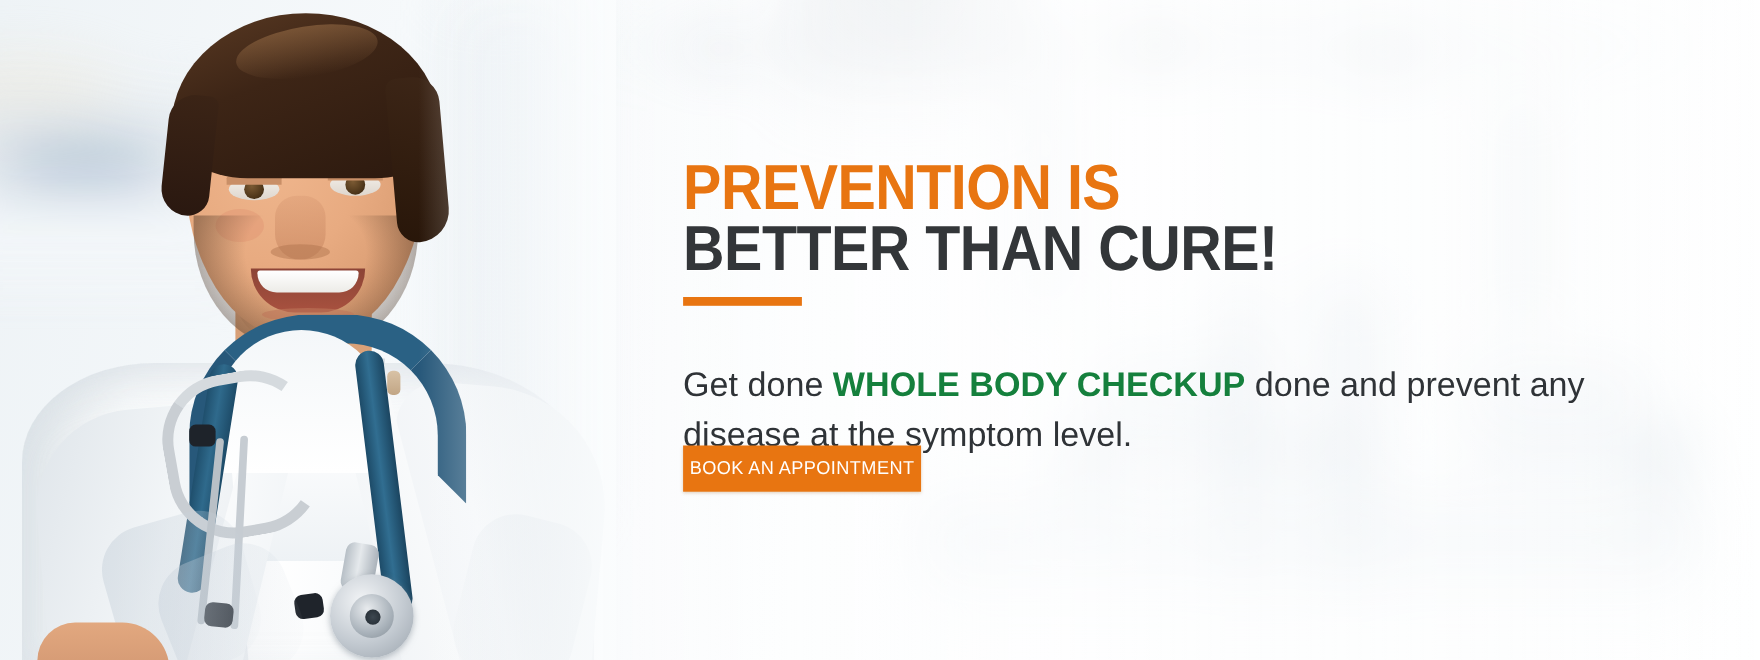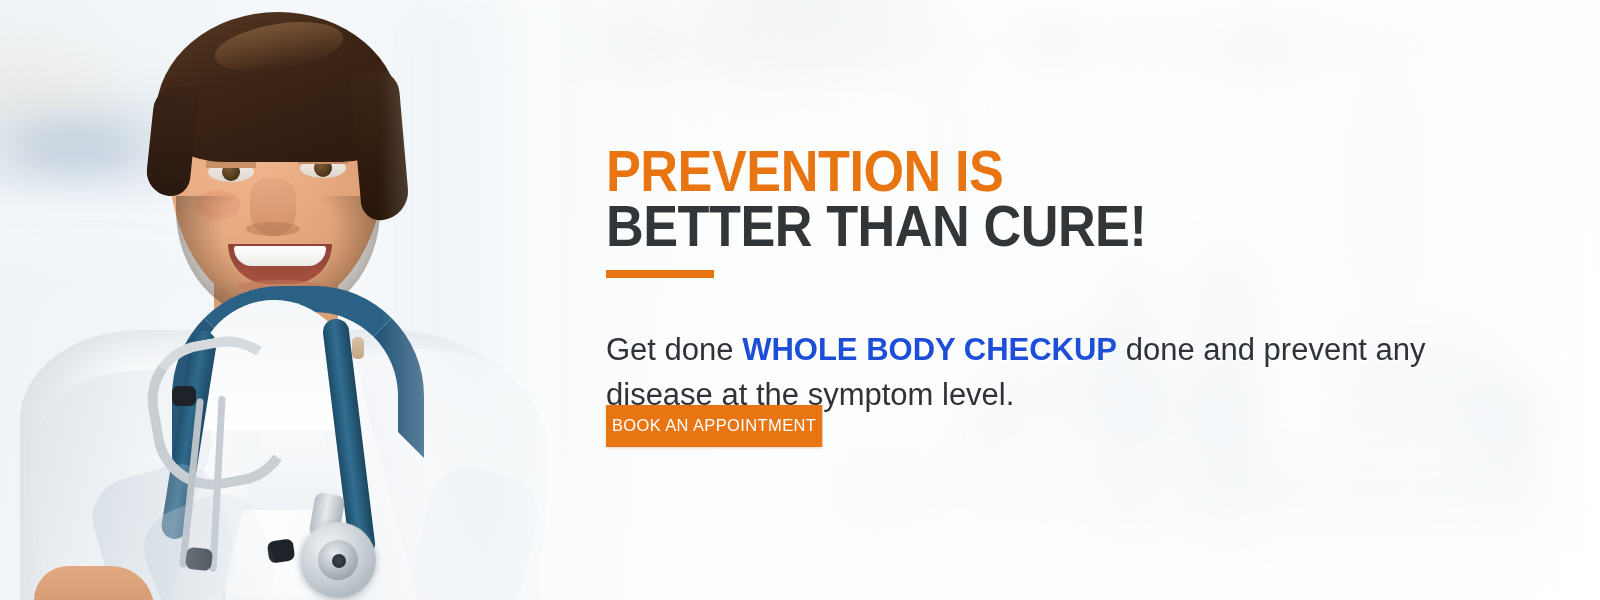--- a/index.html
+++ b/index.html
@@ -286,21 +286,21 @@
     left:312px;top:494px;width:30px;height:44px;border-radius:8px;
     background:linear-gradient(90deg,#b7bfc6,#e5e9ec 45%,#aab2ba);
     transform:rotate(10deg);
   }
   .hand{
     left:34px;top:566px;width:120px;height:60px;border-radius:40px 50px 20px 20px;
     background:linear-gradient(180deg,#e2a87f,#cf9470);
   }
 
   
-  .copy{position:absolute;left:606px;top:0;width:920px;height:600px;z-index:20;}
+  .copy{position:absolute;left:621px;top:0;width:920px;height:600px;z-index:20;}
 
   .headline{
     position:absolute;top:143px;left:0;
     font-family:"Liberation Sans",sans-serif;
     font-weight:700;
     font-size:58px;
     line-height:55px;
     letter-spacing:-0.5px;
     transform:scaleX(.9);
     transform-origin:left top;
@@ -311,21 +311,21 @@
 
   .rule{
     position:absolute;left:0;top:270px;width:108px;height:8px;background:#e87511;
   }
 
   .sub{
     position:absolute;left:0;top:296px;width:900px;
     font-size:31px;line-height:45px;color:#2f3337;font-weight:400;
     text-shadow:0 1px 1px rgba(255,255,255,.8);
   }
-  .sub b{color:#1d4ed8;font-weight:700;}
+  .sub b{color:#15803d;font-weight:700;}
 
   .cta{
     position:absolute;left:0;top:405px;
     width:223px;height:42px;
     background:#e87511;border:0;
     color:#ffffff;
     font-family:"Liberation Sans",sans-serif;
     font-size:17px;letter-spacing:.4px;font-weight:400;
     display:flex;align-items:center;justify-content:center;
     cursor:pointer;

